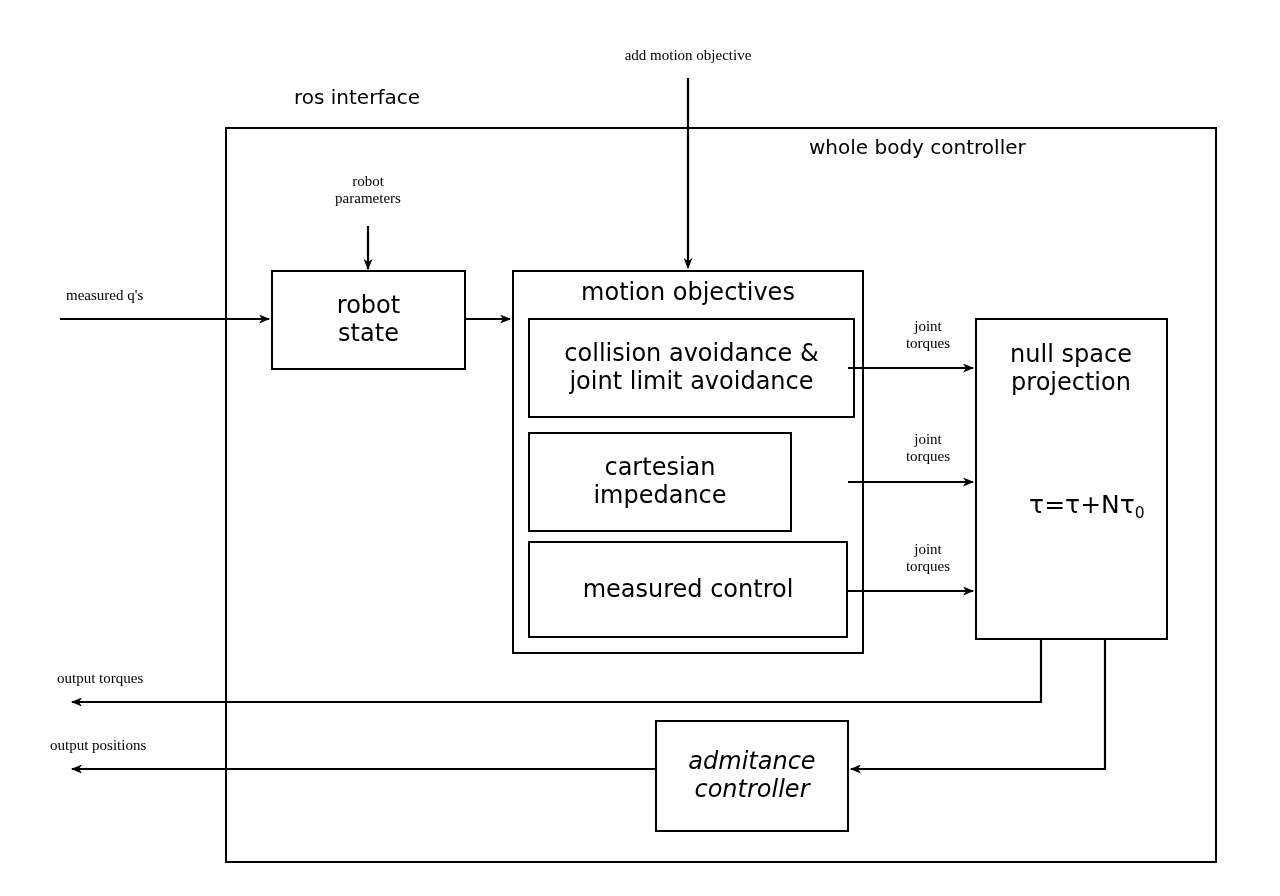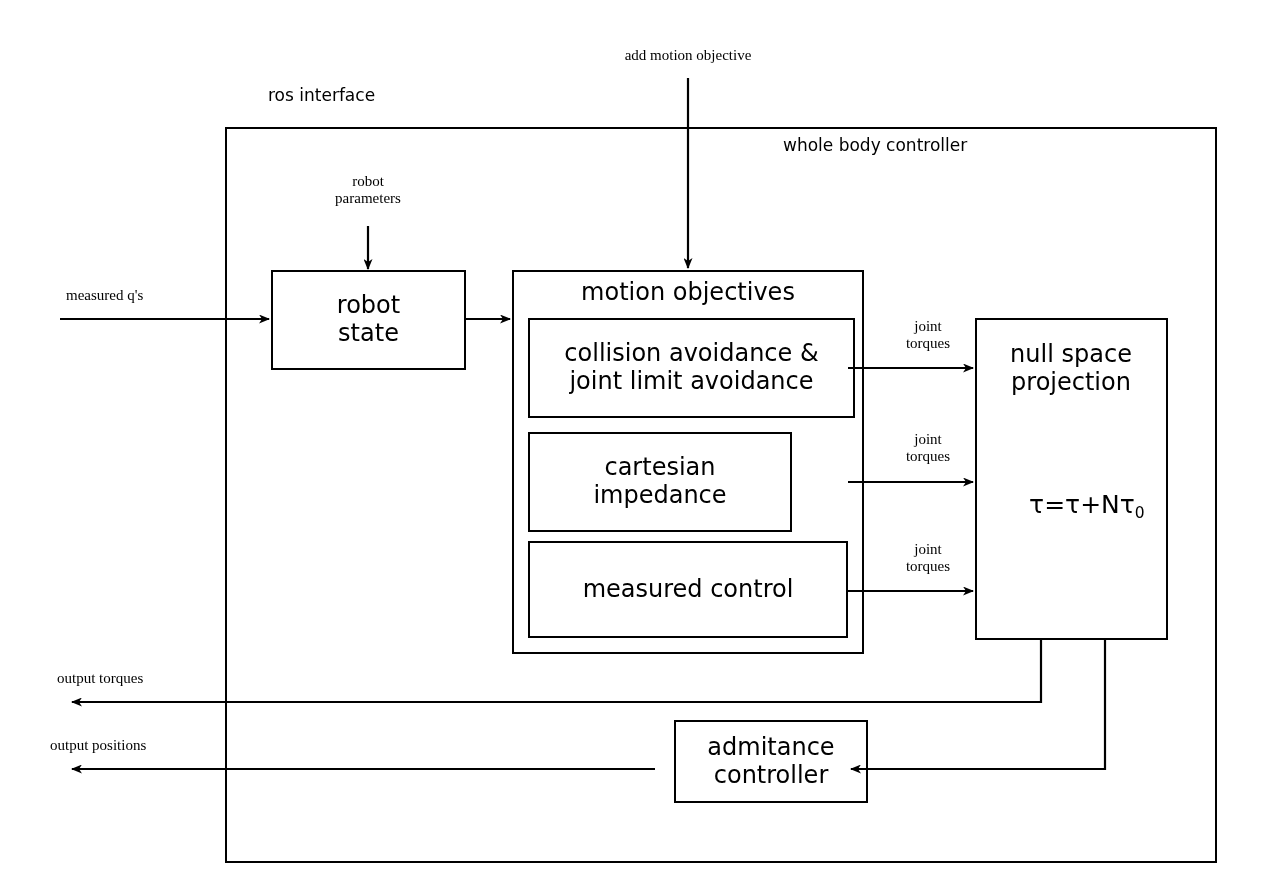--- a/index.html
+++ b/index.html
@@ -36,21 +36,21 @@
     justify-content: center;
     text-align: center;
     line-height: 1.15;
   }
   .label {
     position: absolute;
     white-space: pre;
     text-align: center;
     line-height: 1.15;
   }
-  .t-big   { font-size: 17px; }
+  .t-big   { font-size: 20px; margin-left: 26px; }
   .t-mid   { font-size: 24px; }
   .t-small { font-size: 15px; font-family: Liberation Serif, serif; }
   .t-eq    { font-size: 25px; }
   .center-x { transform: translateX(-50%); }
   .sub { font-size: 0.62em; vertical-align: -0.30em; }
 </style>
 </head>
 <body>
 
 <div id="canvas">
@@ -127,21 +127,21 @@
 
   <div class="node" style="left:975px; top:318px; width:193px; height:322px;"></div>
 
   <div class="label t-mid center-x" style="left:1071px; top:341px; white-space:pre;">null space
 projection</div>
 
   <div class="label t-eq center-x" style="left:1071px; top:462px;">
     <span>τ=τ+Nτ</span><span class="sub">0</span>
   </div>
 
-  <div class="node t-mid" style="left:674px; top:720px; width:194px; height:83px; white-space:pre;">admitance
+  <div class="node t-mid" style="left:655px; top:720px; width:194px; height:112px; white-space:pre;font-style:italic;">admitance
 controller</div>
 
   <div class="label t-small center-x" style="left:928px; top:318px;">joint
 torques</div>
 
   <div class="label t-small center-x" style="left:928px; top:431px;">joint
 torques</div>
 
   <div class="label t-small center-x" style="left:928px; top:541px;">joint
 torques</div>

